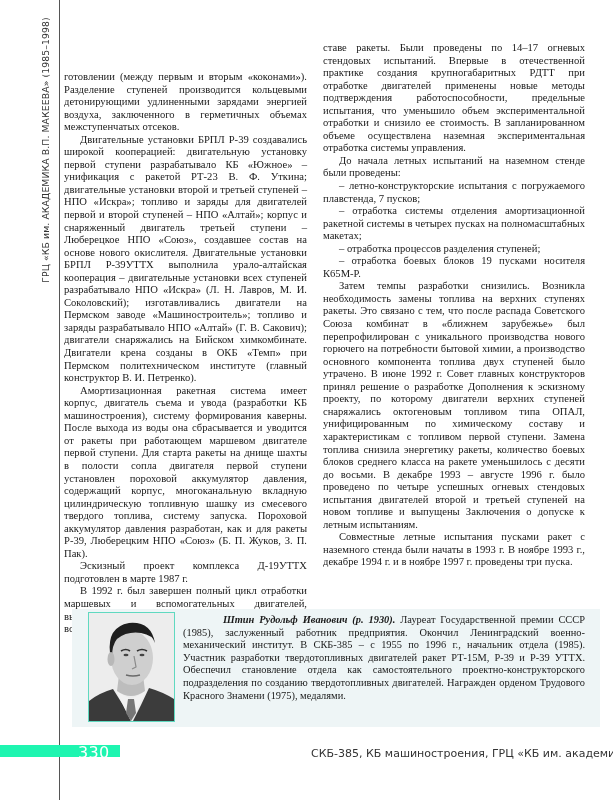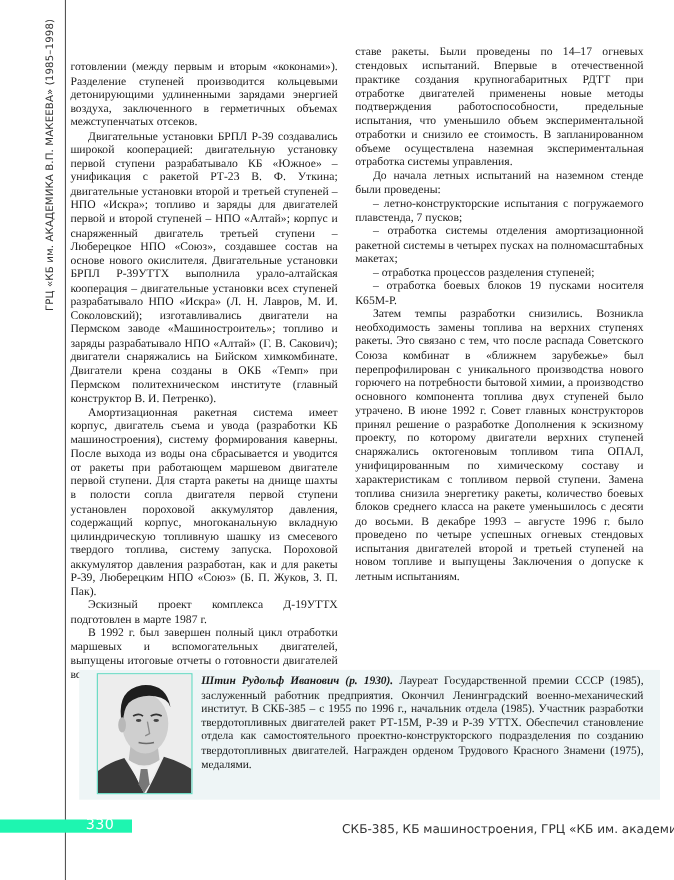--- a/index.html
+++ b/index.html
@@ -6,31 +6,31 @@
   body { width:613px; height:800px; position:relative; background:#ffffff; overflow:hidden;
          font-family:"Liberation Serif","DejaVu Serif",serif; color:#1a1a1a; }
   .vrule { position:absolute; left:59px; top:0; width:1px; height:800px; background:#555; }
   .side-title { position:absolute; left:40px; top:300px; width:0; height:0; }
   .side-title span { position:absolute; left:0; top:0; transform-origin:0 0; transform:rotate(-90deg);
          white-space:nowrap; font-family:"DejaVu Sans","Liberation Sans",sans-serif; font-size:9.3px;
          color:#333; letter-spacing:0.1px; display:block; width:300px; text-align:center; }
   .col { position:absolute; font-size:10.6px; line-height:12.55px; text-align:justify; hyphens:manual; }
   .col p { margin:0; text-indent:16px; }
   .col p.noind { text-indent:0; }
-  .col-left { left:64px; top:56px; width:243px; }
+  .col-left { left:64px; top:71px; width:243px; }
   .col-right { left:323px; top:42px; width:262px; }
   .bio { position:absolute; left:72px; top:609px; width:528px; height:118px; background:#eef5f6; }
   .photo { position:absolute; left:88px; top:612px; width:85px; height:108px; border:1.5px solid #5fd9c0;
            background:linear-gradient(180deg,#f4f4f4 0%,#e8e8e8 100%); overflow:hidden; }
   .bio-text { position:absolute; left:183px; top:614px; width:402px; font-size:10.4px; line-height:12.6px;
               text-align:justify; }
-  .bio-text .name { font-weight:bold; font-style:italic; }
+  .bio-text .name { font-weight:bold; font-style:italic;margin-left:40px; }
   .pagebar { position:absolute; left:0; top:745px; width:120px; height:12px; background:#1ef5b0; }
   .pagenum { position:absolute; left:78px; top:743px; font-family:"DejaVu Sans","Liberation Sans",sans-serif;
-             font-size:13px; color:#ffffff; letter-spacing:0.3px; }
+             font-size:16px; color:#ffffff; letter-spacing:0.3px; }
   .footer { position:absolute; left:311px; top:747px; font-family:"DejaVu Sans","Liberation Sans",sans-serif;
             font-size:11px; color:#333; white-space:nowrap; }
 </style>
 </head>
 <body>
 
 <div class="vrule"></div>
 
 <div class="side-title">
   <span>ГРЦ «КБ им. АКАДЕМИКА В.П. МАКЕЕВА» (1985–1998)</span>
@@ -45,20 +45,21 @@
 </div>
 
 <div class="col col-right">
   <p class="noind">ставе ракеты. Были проведены по 14–17 огневых стендовых испытаний. Впервые в отечественной практике создания крупногабаритных РДТТ при отработке двигателей применены новые методы подтверждения работоспособности, предельные испытания, что уменьшило объем экспериментальной отработки и снизило ее стоимость. В запланированном объеме осуществлена наземная экспериментальная отработка системы управления.</p>
   <p>До начала летных испытаний на наземном стенде были проведены:</p>
   <p>– летно-конструкторские испытания с погружаемого плавстенда, 7 пусков;</p>
   <p>– отработка системы отделения амортизационной ракетной системы в четырех пусках на полномасштабных макетах;</p>
   <p>– отработка процессов разделения ступеней;</p>
   <p>– отработка боевых блоков 19 пусками носителя К65М-Р.</p>
   <p>Затем темпы разработки снизились. Возникла необходимость замены топлива на верхних ступенях ракеты. Это связано с тем, что после распада Советского Союза комбинат в «ближнем зарубежье» был перепрофилирован с уникального производства нового горючего на потребности бытовой химии, а производство основного компонента топлива двух ступеней было утрачено. В июне 1992 г. Совет главных конструкторов принял решение о разработке Дополнения к эскизному проекту, по которому двигатели верхних ступеней снаряжались октогеновым топливом типа ОПАЛ, унифицированным по химическому составу и характеристикам с топливом первой ступени. Замена топлива снизила энергетику ракеты, количество боевых блоков среднего класса на ракете уменьшилось с десяти до восьми. В декабре 1993 – августе 1996 г. было проведено по четыре успешных огневых стендовых испытания двигателей второй и третьей ступеней на новом топливе и выпущены Заключения о допуске к летным испытаниям.</p>
+  <p>Совместные летные испытания пусками ракет с наземного стенда были начаты в 1993 г. В ноябре 1993 г., декабре 1994 г. и в ноябре 1997 г. проведены три пуска.</p>
 </div>
 
 <div class="bio"></div>
 
 <div class="photo">
   <svg width="85" height="108" viewBox="0 0 85 108">
     <rect width="85" height="108" fill="#ededed"></rect>
 
     <path d="M0 108 L0 88 Q10 80 24 76 L34 92 L42 108 Z" fill="#3a3a3a"></path>
     <path d="M85 108 L85 86 Q74 79 60 75 L52 92 L44 108 Z" fill="#3c3c3c"></path>

